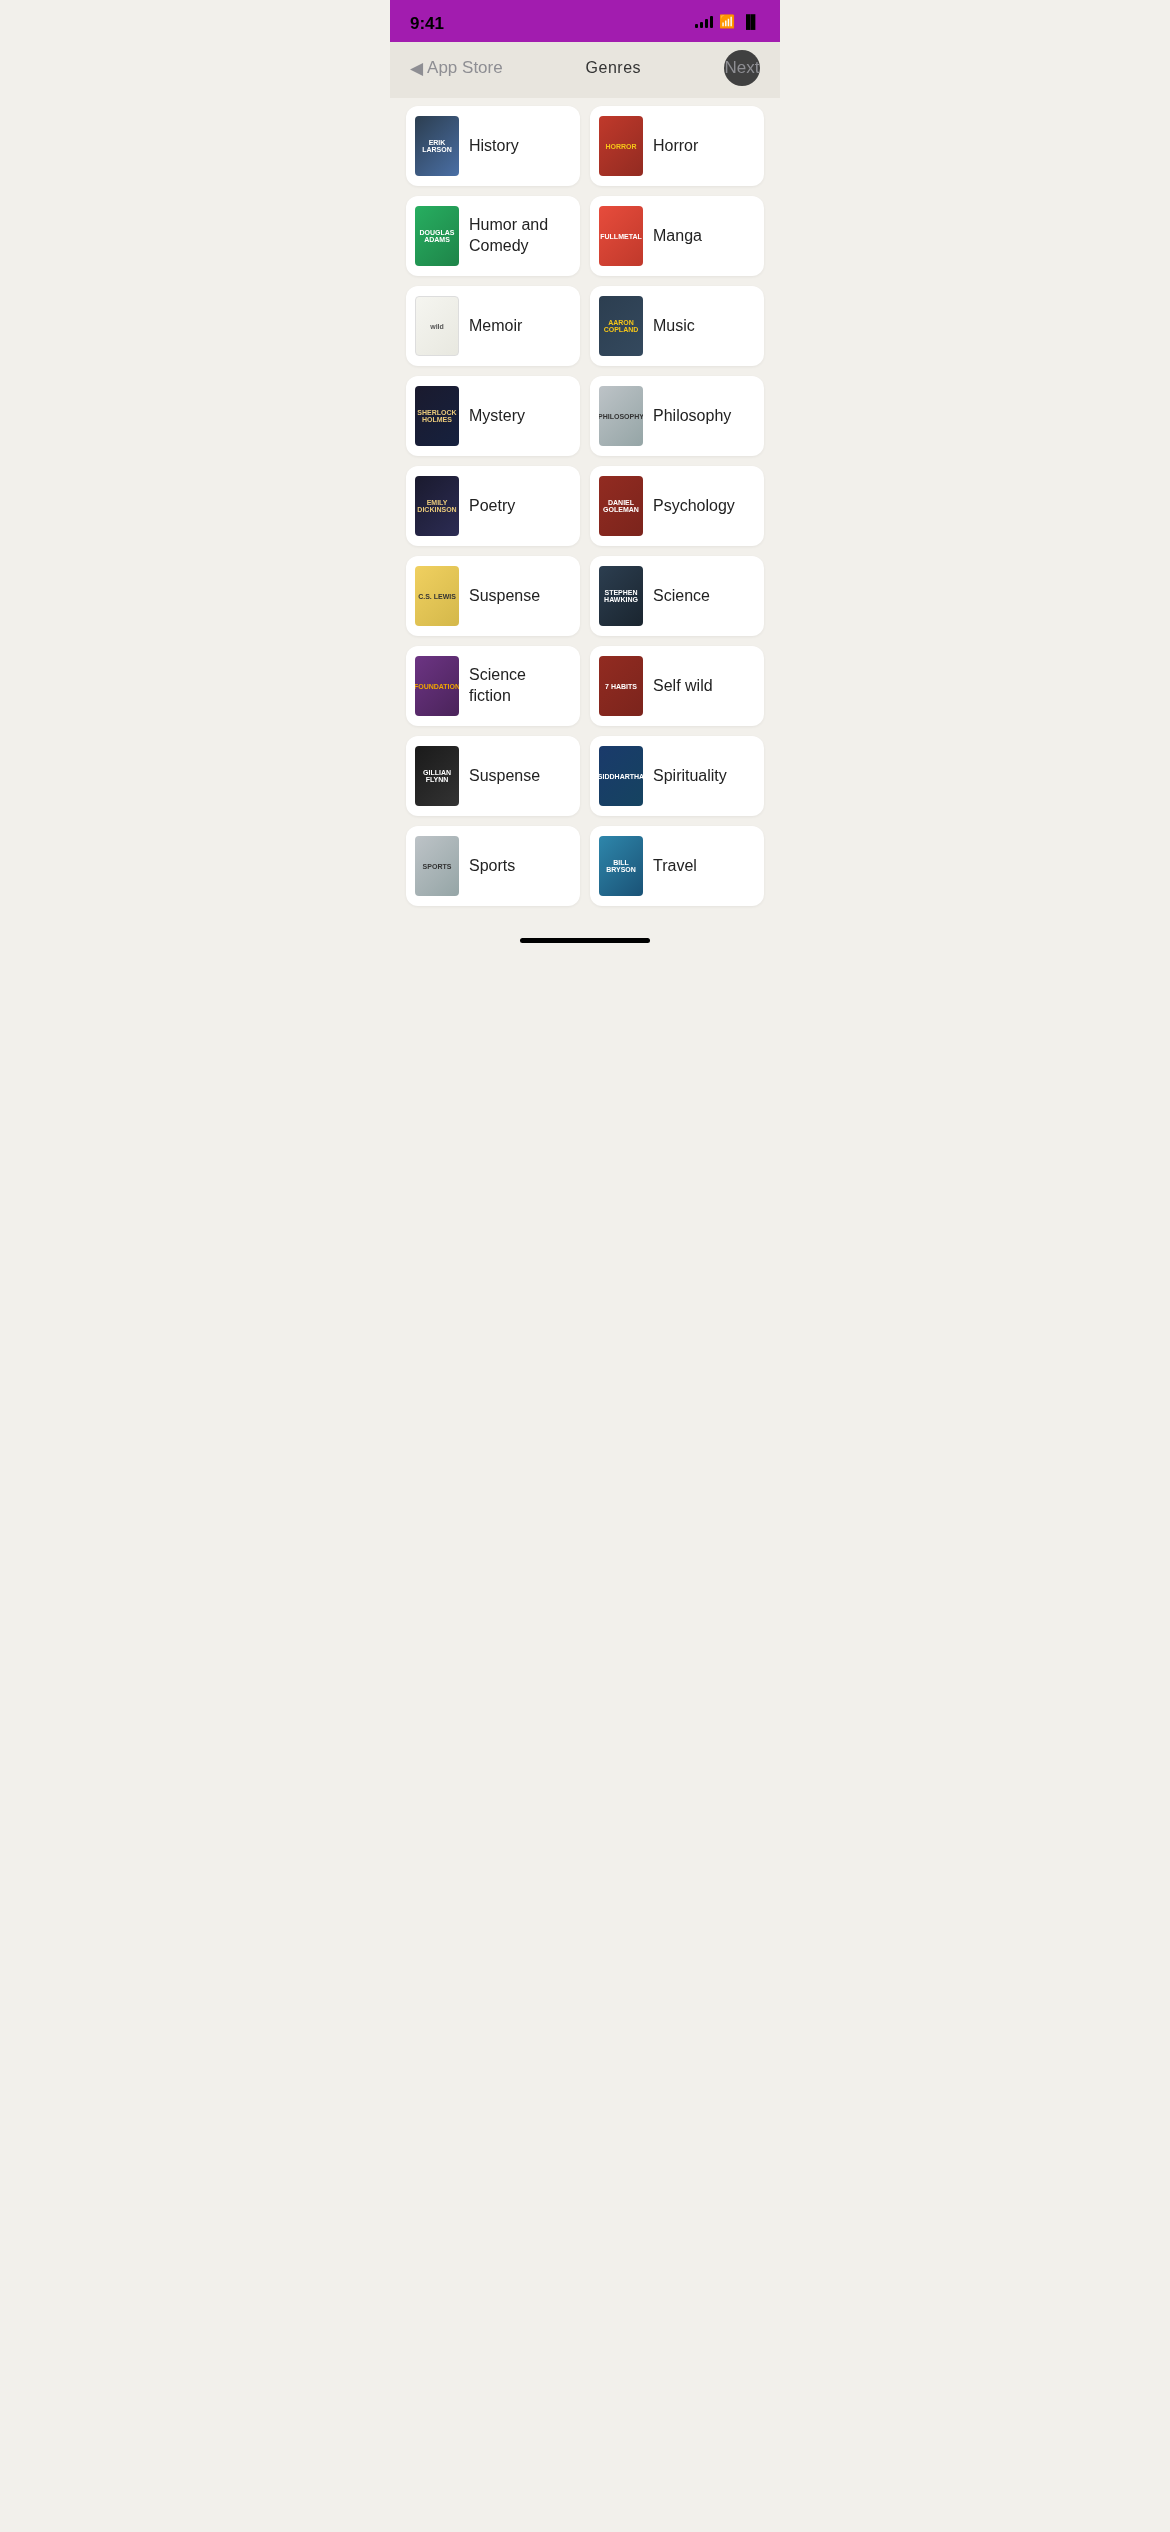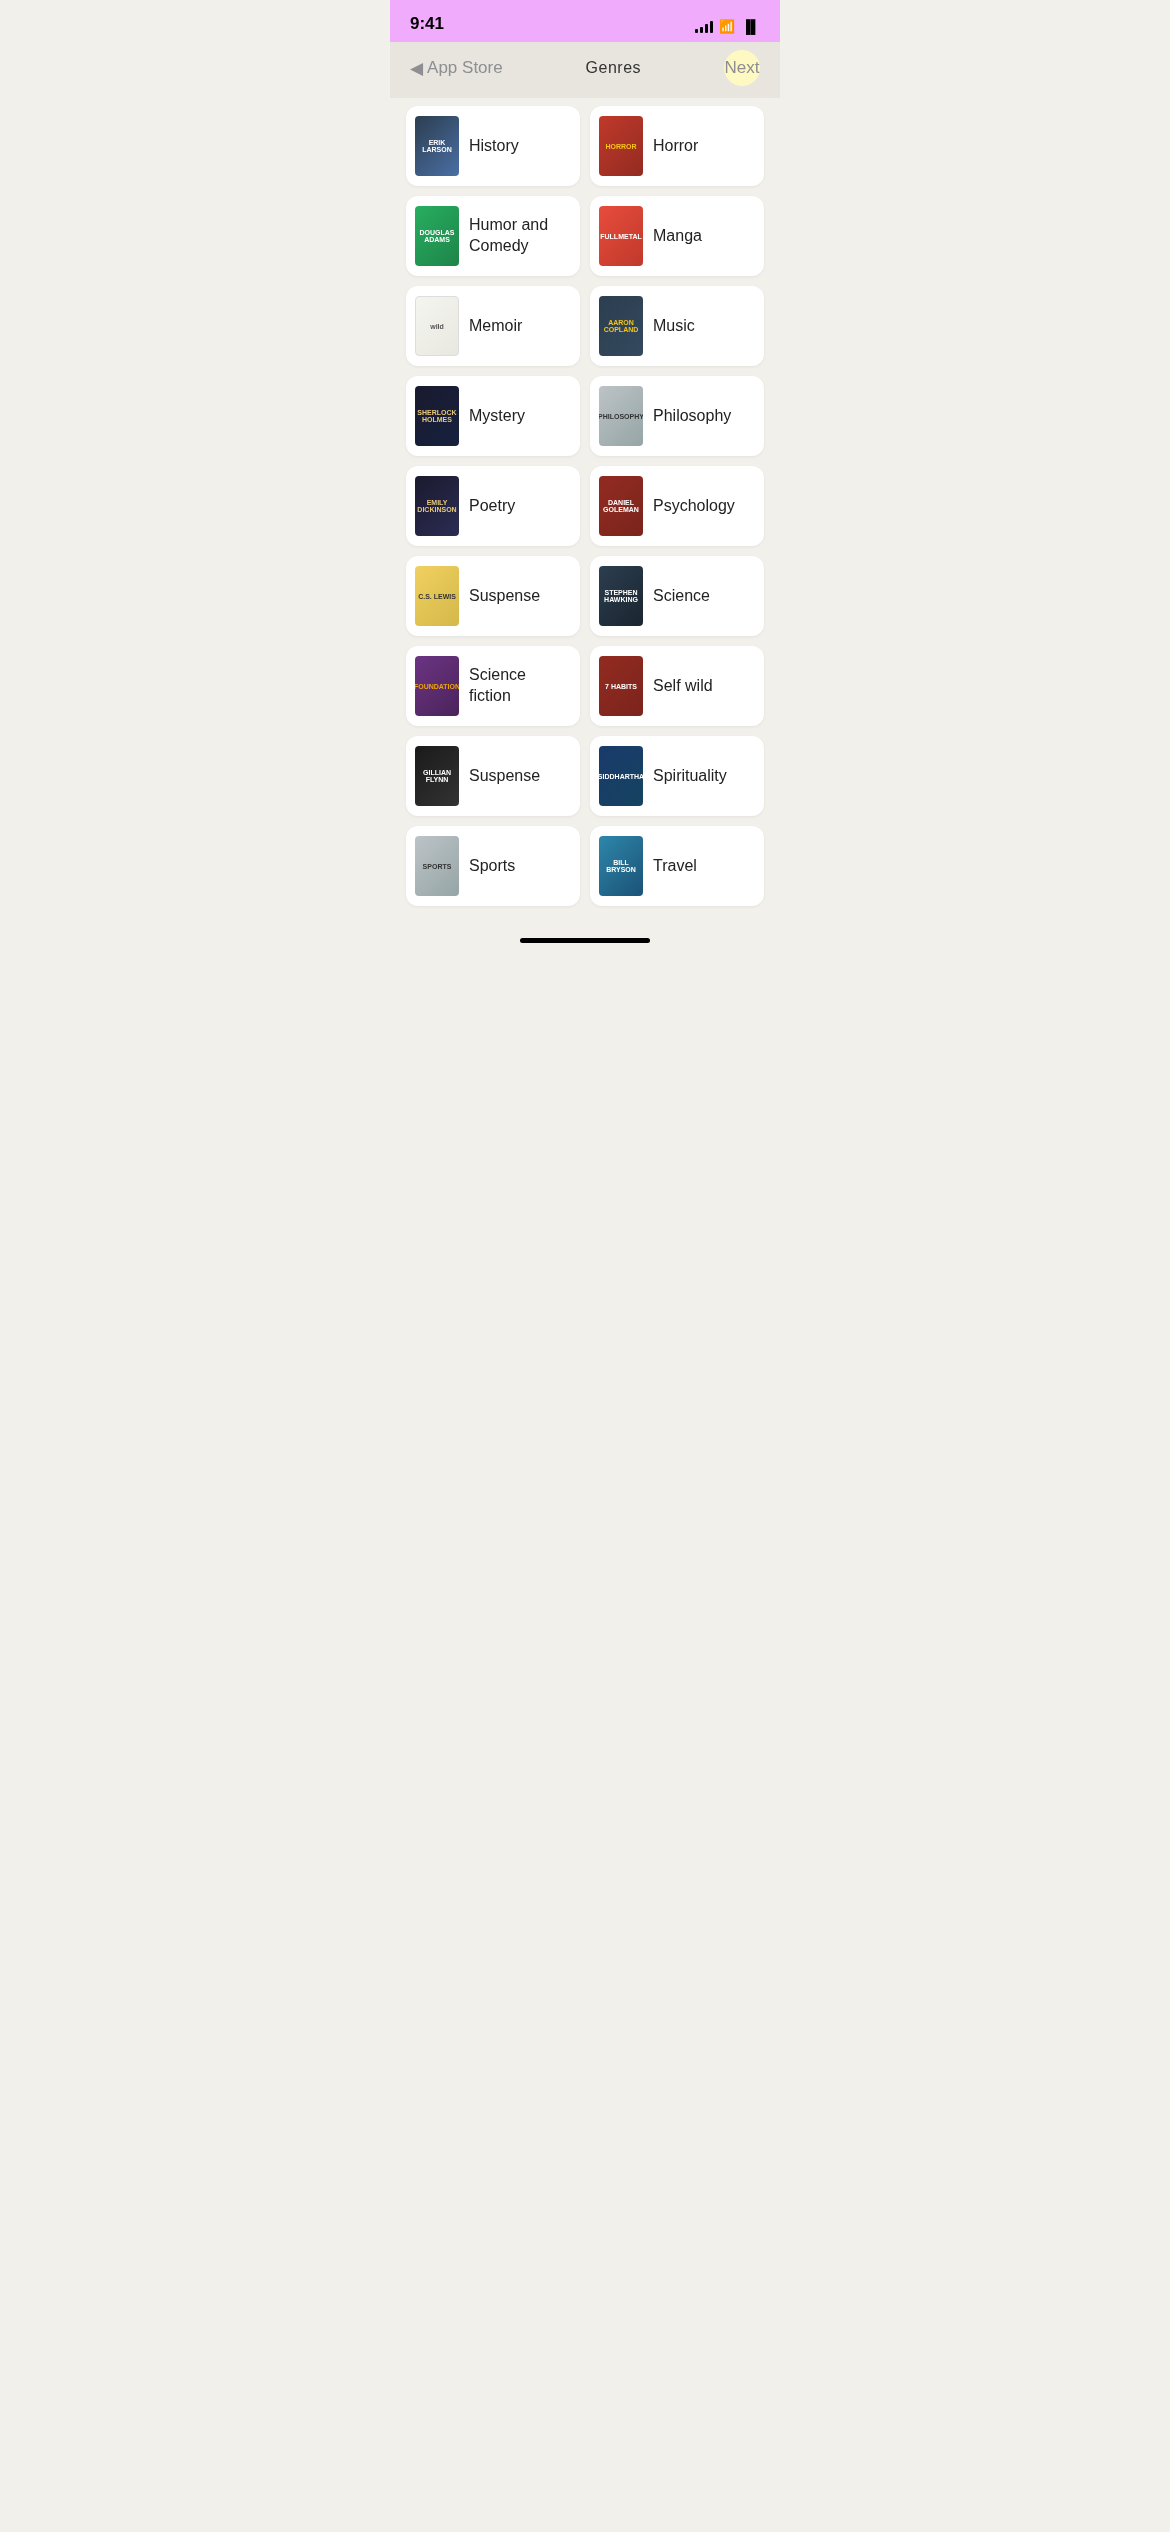--- a/index.html
+++ b/index.html
@@ -9,23 +9,23 @@
       font-family: -apple-system, BlinkMacSystemFont, 'SF Pro Text', sans-serif;
       background: #f2f0eb;
       width: 390px;
       margin: 0 auto;
       min-height: 844px;
     }
 
     .status-bar {
       display: flex;
       justify-content: space-between;
-      align-items: flex-end;
+      align-items: flex-start;
       padding: 14px 20px 8px;
-      background: #f0abfc;
+      background: #a21caf;
     }
 
     .status-time {
       font-size: 17px;
       font-weight: 600;
       color: #000;
     }
 
     .status-icons {
       display: flex;
@@ -76,21 +76,21 @@
     .page-title {
       font-size: 16px;
       font-weight: 400;
       color: #333;
       letter-spacing: 0.5px;
     }
 
     .next-btn {
       font-size: 17px;
       color: #8e8e93;
-      background: #fef9c3;
+      background: #404040;
       border-radius: 50%;
       width: 36px;
       height: 36px;
       display: flex;
       align-items: center;
       justify-content: center;
       cursor: pointer;
     }
 
     .genres-grid {

